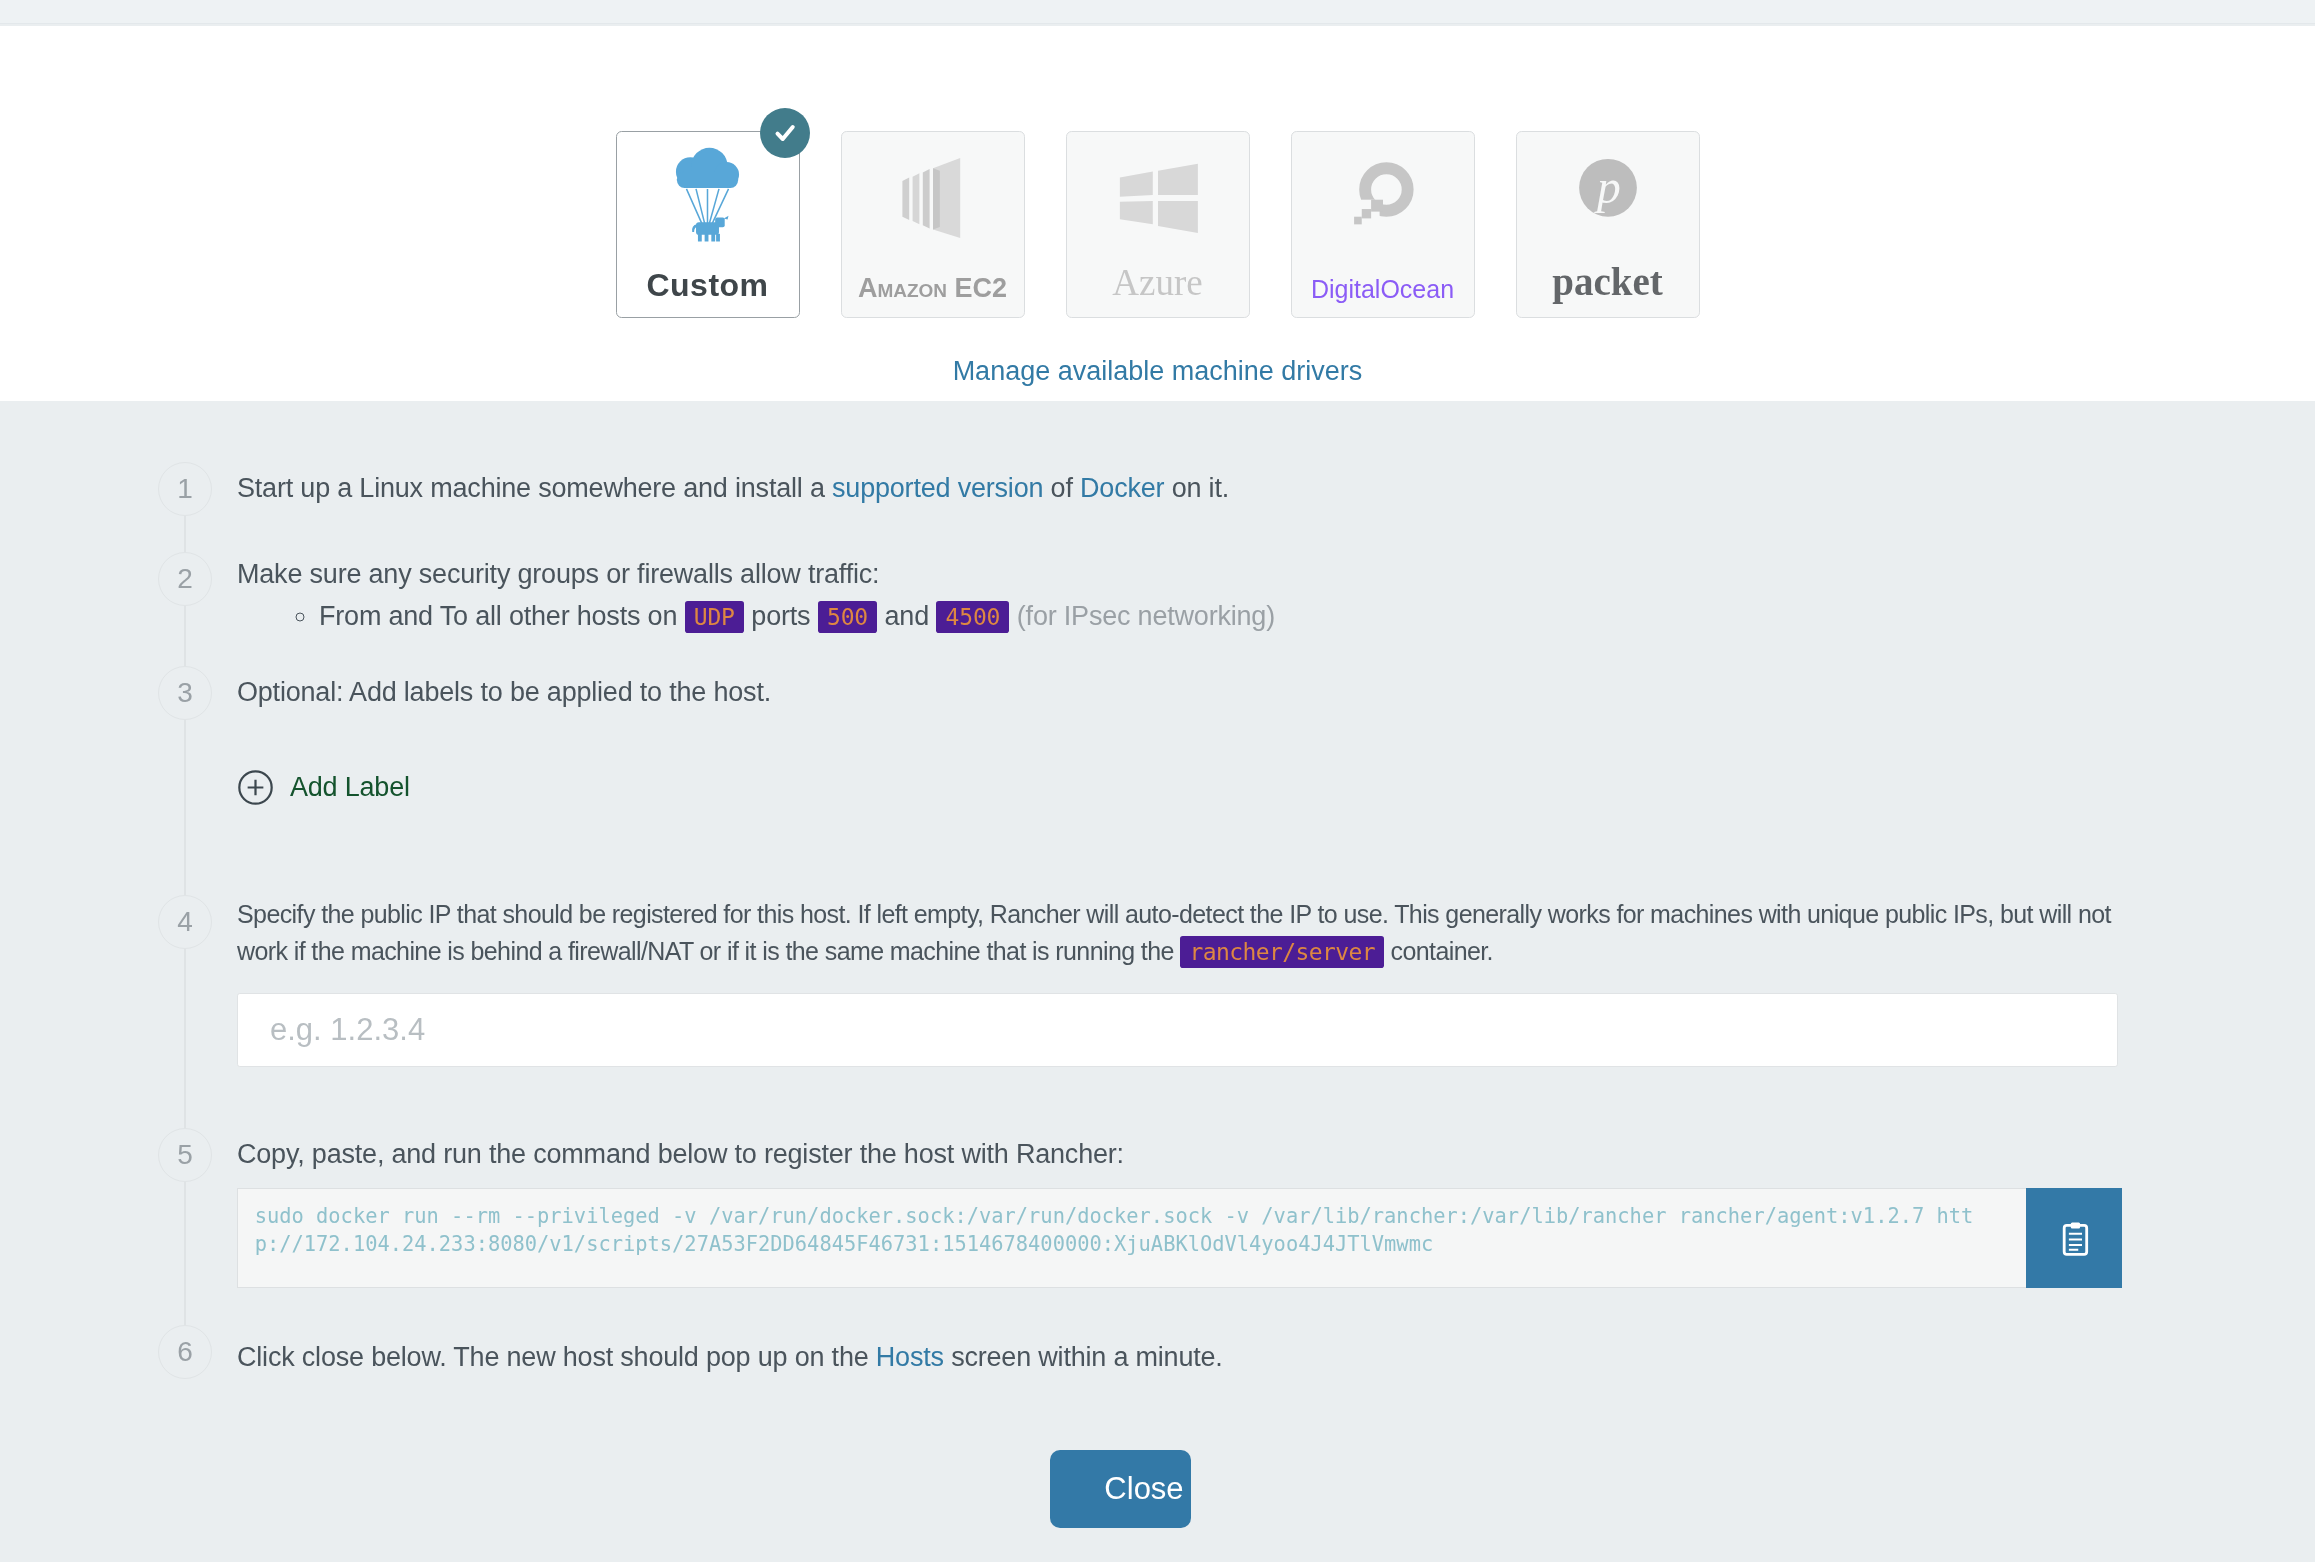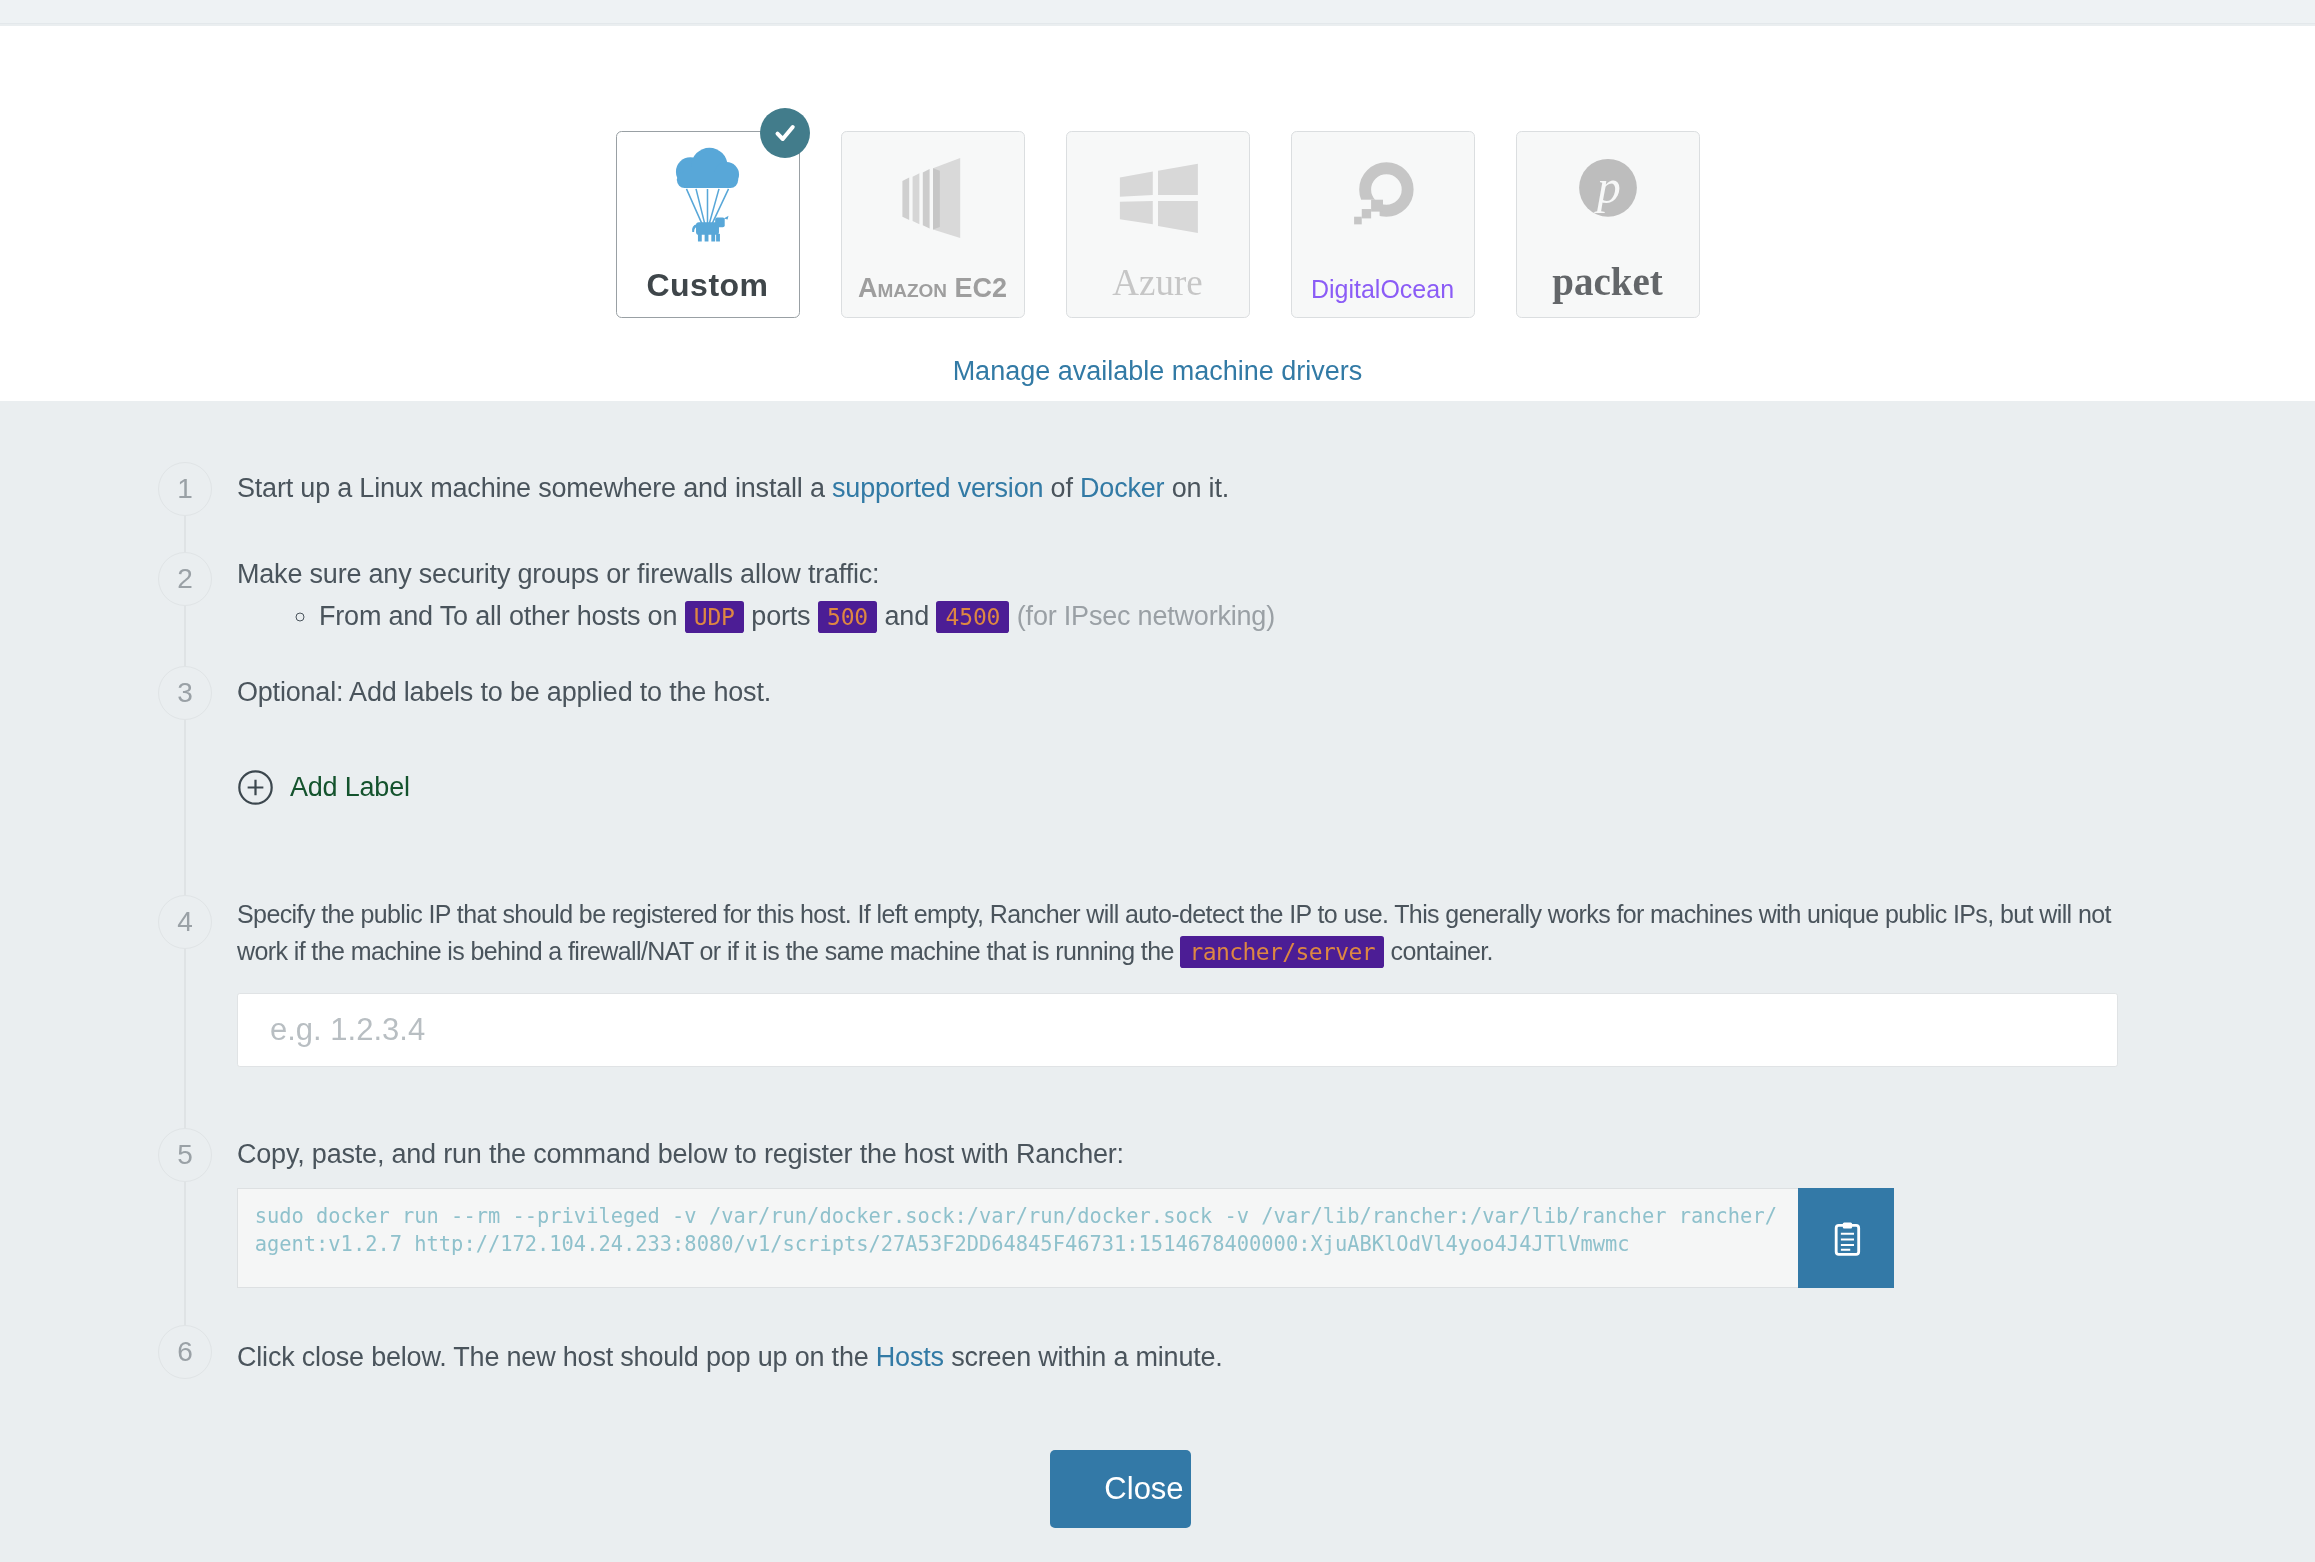--- a/index.html
+++ b/index.html
@@ -49,30 +49,30 @@
 
   .addlabel { margin-top:54px; display:flex; align-items:center; gap:16px; cursor:pointer;
     font-size:27px; color:#14532d; width:fit-content; }
 
   .wrap4 { line-height:37px; font-size:25px; letter-spacing:-0.6px; }
   .ipinput { margin-top:22px; display:block; width:1881px; height:74px; background:#ffffff;
     border:0.9px solid #e0e3e5; border-radius:2.8px; padding:0 32px; font-size:31px;
     font-family:"Liberation Sans", sans-serif; color:#4a545c; outline:none; }
   .ipinput::placeholder { color:#b8bec2; }
 
-  .cmdrow { margin-top:13px; display:flex; width:1657px; height:100px;justify-content:center; }
+  .cmdrow { margin-top:13px; display:flex; width:1885px; height:100px;justify-content:center; }
   .cmdtext { flex:1; background:#f5f6f6; border:0.9px solid #dde0e2; border-right:none;
     padding:13px 16.7px; font-family:"DejaVu Sans Mono", monospace; font-size:20.4px;
     line-height:28px; letter-spacing:0; color:#8fc1cc; white-space:pre-wrap;
     word-break:break-all; overflow:hidden; }
   .copybtn { width:96px; background:#3379a7; border:none; display:flex;
     align-items:center; justify-content:center; cursor:pointer; }
 
   .closebtn { position:absolute; left:1050px; top:1450px; width:141px; height:78px;
-    background:#3379a7; border:none; border-radius:5px; color:#ffffff; font-size:31px;
+    background:#3379a7; border:none; border-radius:10px; color:#ffffff; font-size:31px;
     font-family:"Liberation Sans", sans-serif; display:flex; align-items:center;
     justify-content:center; cursor:pointer;padding-left:47px; }
 </style>
 </head>
 <body>
 
 <div id="page">
 
   <div class="topstrip"></div>
 

